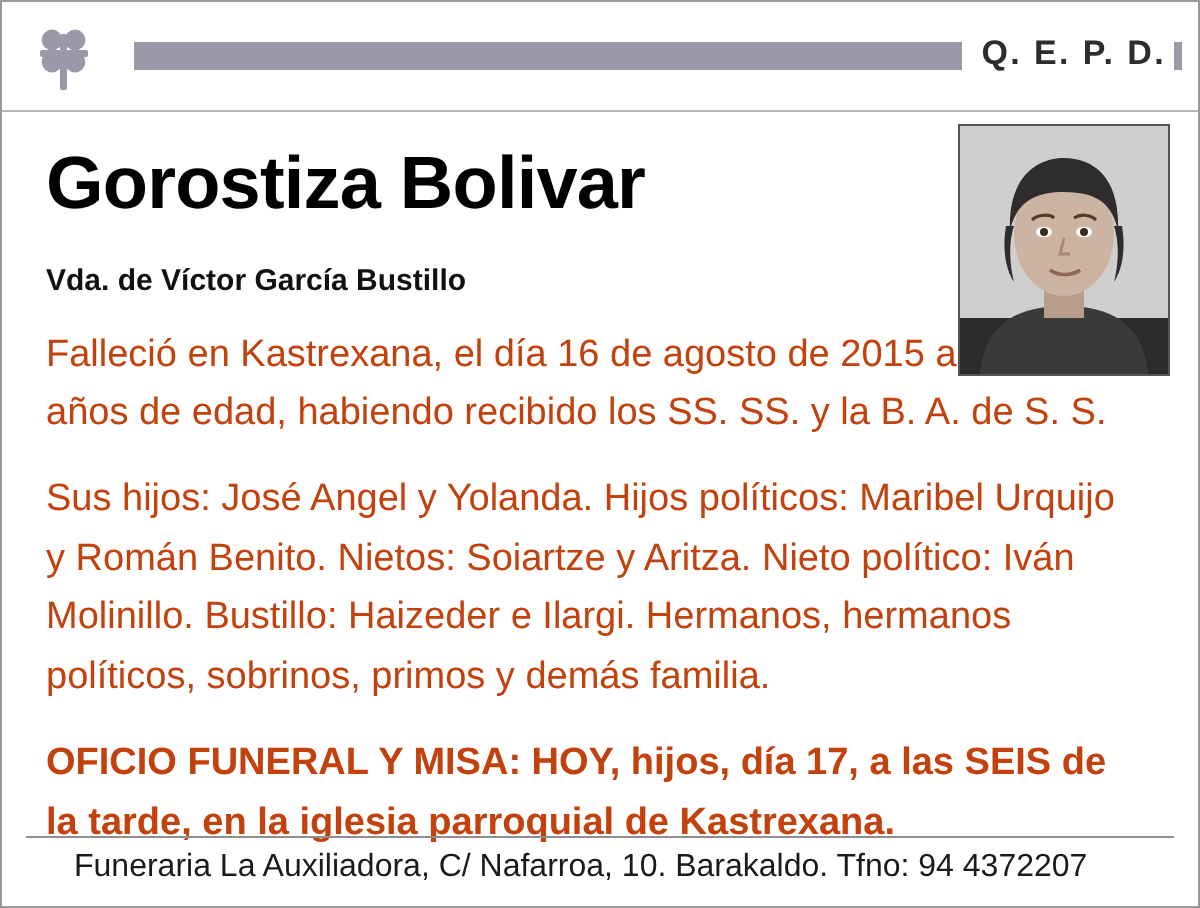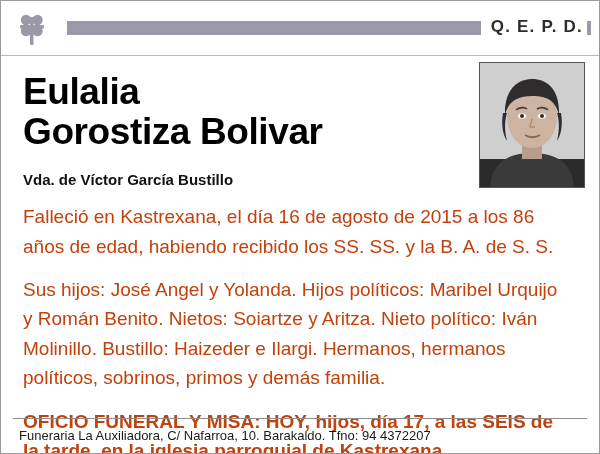--- a/index.html
+++ b/index.html
@@ -106,23 +106,23 @@
   .divider {
     position: absolute;
     left: 12px;
     right: 12px;
     bottom: 34px;
     border-top: 1px solid #8e8e8e;
   }
 
   .footer {
     position: absolute;
-    left: 18px;
+    left: 36px;
     bottom: 10px;
-    font-size: 13px;
+    font-size: 16px;
     color: #1a1a1a;
   }
 </style>
 </head>
 <body>
 
 <div class="obituary">
 
   <div class="header">
     <div class="logo">
@@ -164,21 +164,20 @@
         <circle cx="62" cy="53" r="2" fill="#3a2a20"></circle>
         <path d="M36 47 C39 44 45 44 47 46" stroke="#4a3a30" stroke-width="1.6" fill="none"></path>
         <path d="M57 46 C60 44 65 44 68 47" stroke="#4a3a30" stroke-width="1.6" fill="none"></path>
 
         <path d="M52 56 L50 64 L55 64" stroke="#a98a78" stroke-width="1.4" fill="none"></path>
         <path d="M45 72 C49 75 56 75 60 72" stroke="#8d6658" stroke-width="1.8" fill="none"></path>
       </svg>
     </div>
 
     <div class="name">
-      <span>Eulalia</span>
       <span class="line2">Gorostiza Bolivar</span>
     </div>
 
     <div class="spouse">Vda. de Víctor García Bustillo</div>
 
     <div class="para">Falleció en Kastrexana, el día 16 de agosto de 2015 a los 86 años de edad, habiendo recibido los SS. SS. y la B. A. de S. S.</div>
 
     <div class="para">Sus hijos: José Angel y Yolanda. Hijos políticos: Maribel Urquijo y Román Benito. Nietos: Soiartze y Aritza. Nieto político: Iván Molinillo. Bustillo: Haizeder e Ilargi. Hermanos, hermanos políticos, sobrinos, primos y demás familia.</div>
 
     <div class="para bold">OFICIO FUNERAL Y MISA: HOY, hijos, día 17, a las SEIS de la tarde, en la iglesia parroquial de Kastrexana.</div>

